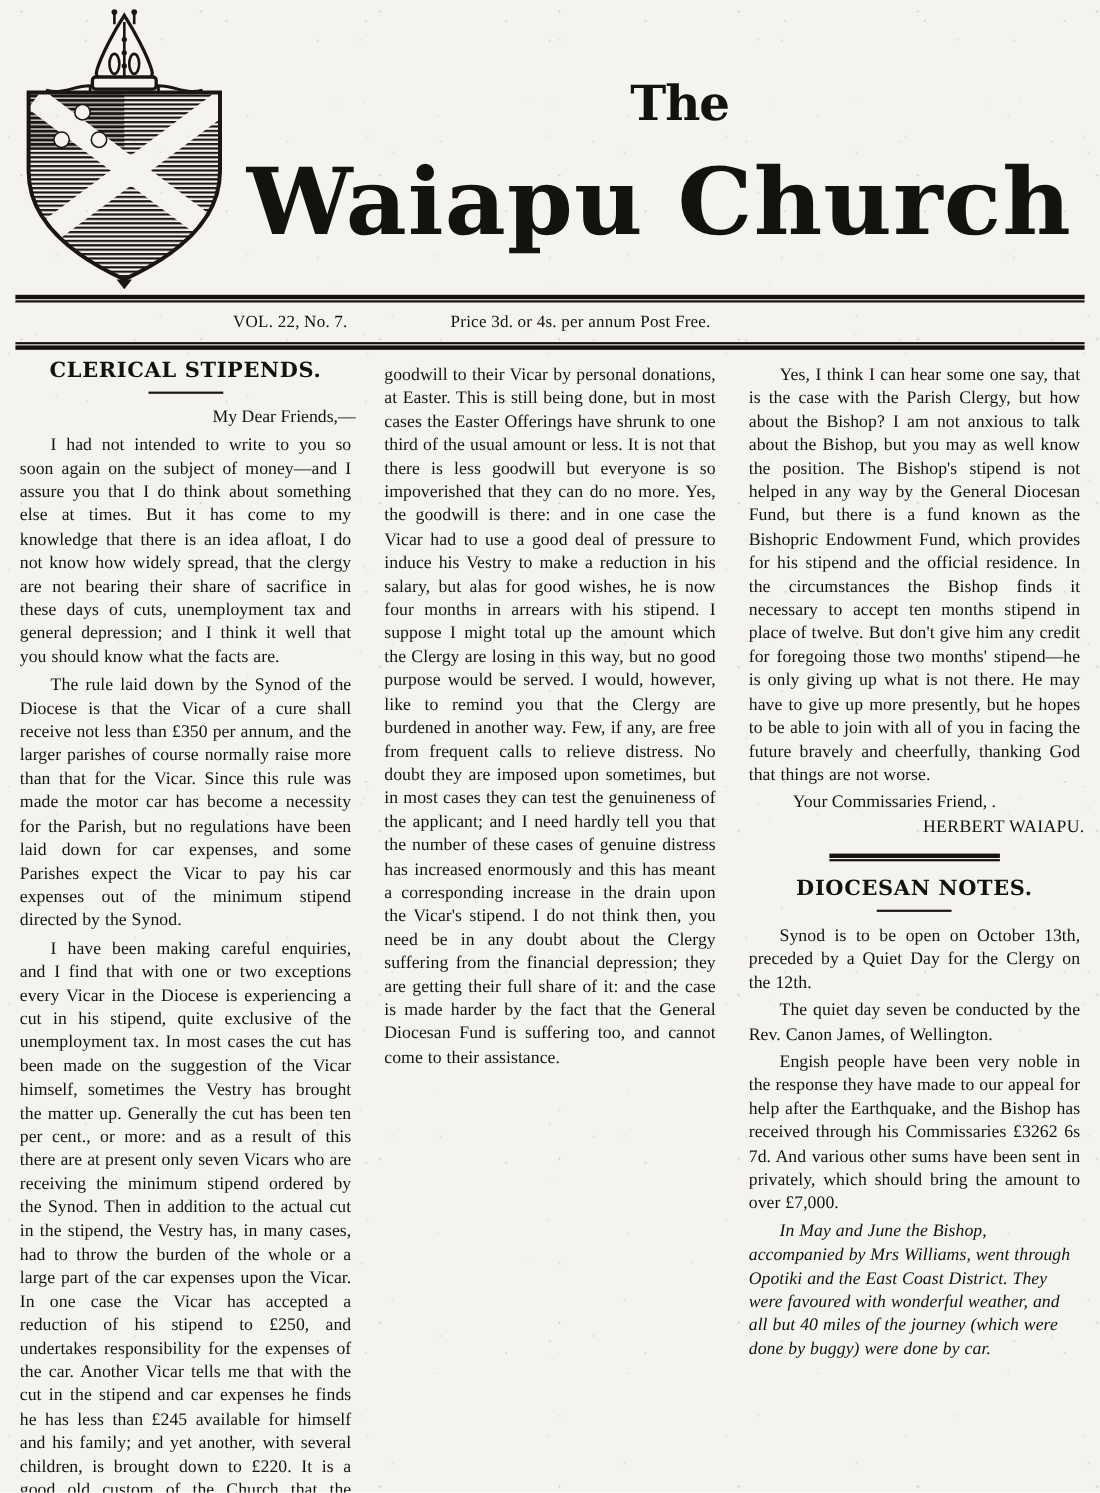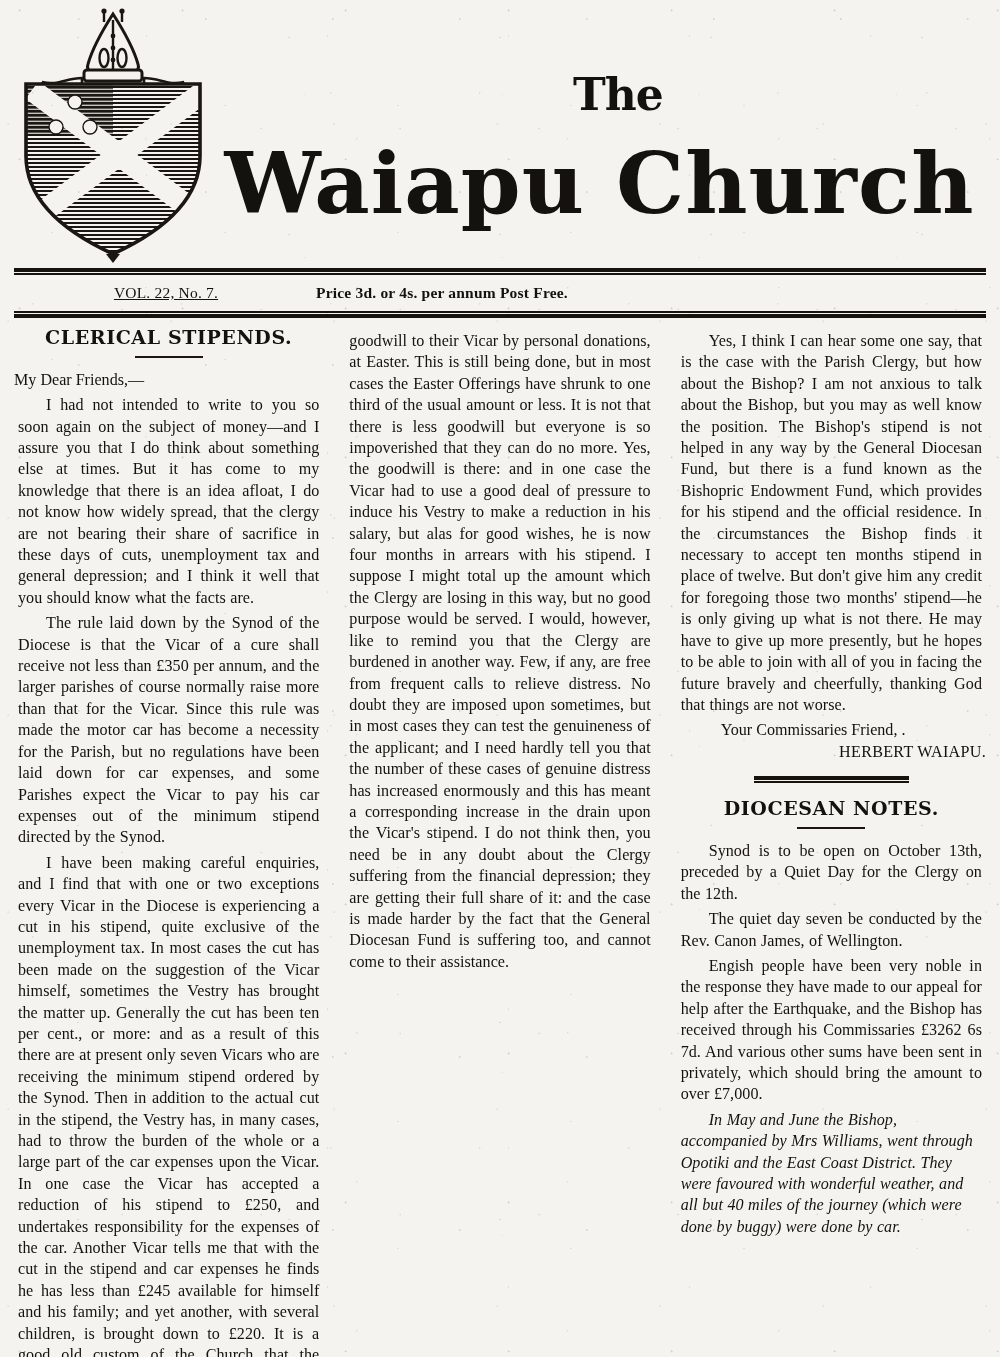--- a/index.html
+++ b/index.html
@@ -118,23 +118,23 @@
   
   .imprint {
     display: flex;
     align-items: baseline;
     margin: 0 16px;
     padding: 9px 0 9px 0;
     font-family: "Liberation Serif", serif;
     font-size: 15.5px;
     letter-spacing: .2px;
   }
-  .imprint .vol   { flex: 0 0 auto; width: 300px; text-align: center; text-decoration: underline; }
+  .imprint .vol   { flex: 0 0 auto; width: 300px; text-align: right; }
   .imprint .place { flex: 1 1 auto; text-align: center; }
-  .imprint .price { flex: 0 0 auto; width: 330px; font-weight: 700; }
+  .imprint .price { flex: 0 0 auto; width: 330px; text-align: right; font-weight: 400; }
 
   
   .columns {
     display: flex;
     margin: 8px 14px 0 14px;
     gap: 22px;
     height: 1012px;
   }
   .col {
     flex: 1 1 0;
@@ -182,21 +182,21 @@
     letter-spacing: .05px;
     word-spacing: .4px;
     -webkit-hyphens: none;
     hyphens: none;
   }
   p.body.noindent { text-indent: 0; }
   p.body.last { text-align: left; font-style: italic; }
   .salutation {
     margin: 0 0 0 0;
     text-indent: 0;
-    text-align: left;
+    text-align: right;
     font-family: "Liberation Serif", serif;
     font-size: 16.1px;
     line-height: 21.4px;
   }
   .sig-line1 {
     margin: 0;
     text-indent: 44px;
     font-family: "Liberation Serif", serif;
     font-size: 16.1px;
     line-height: 21.4px;

